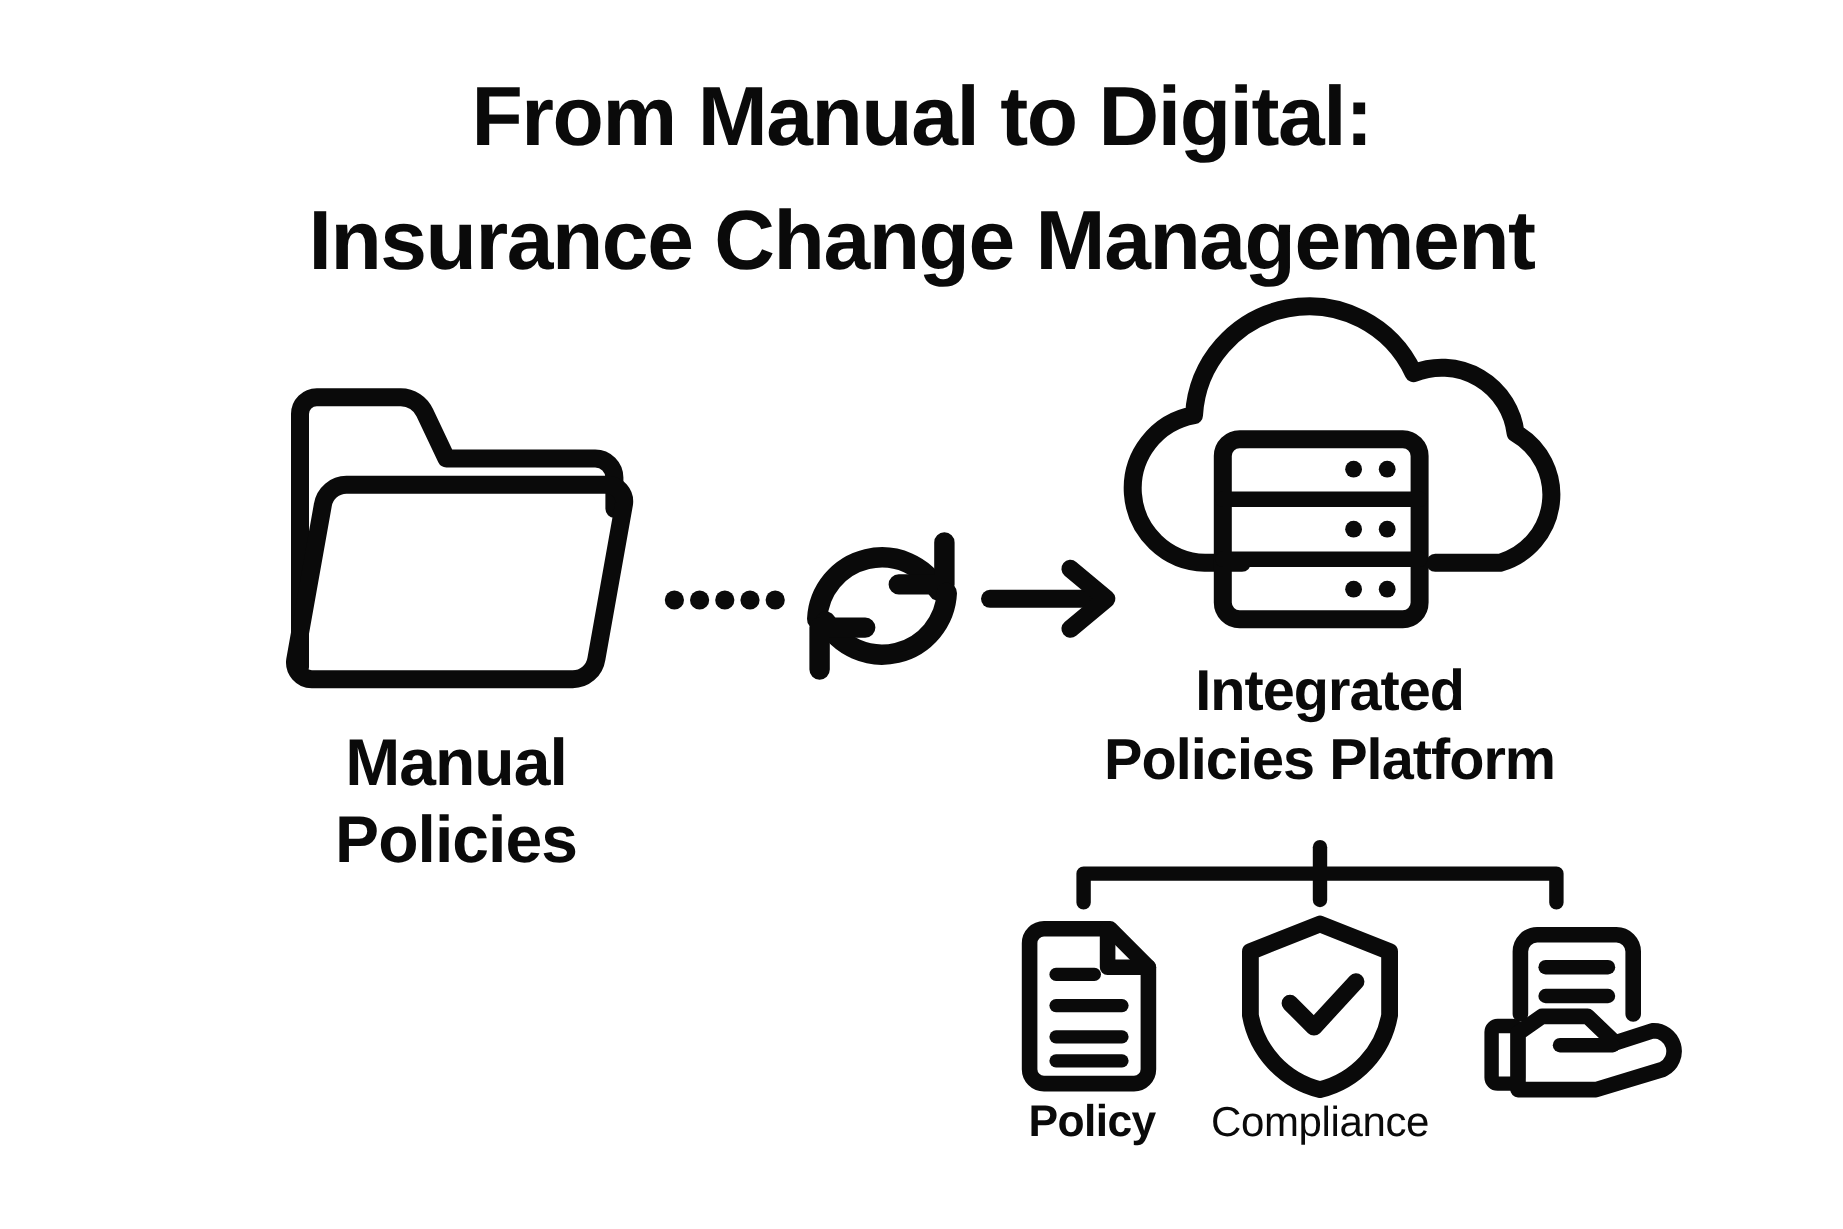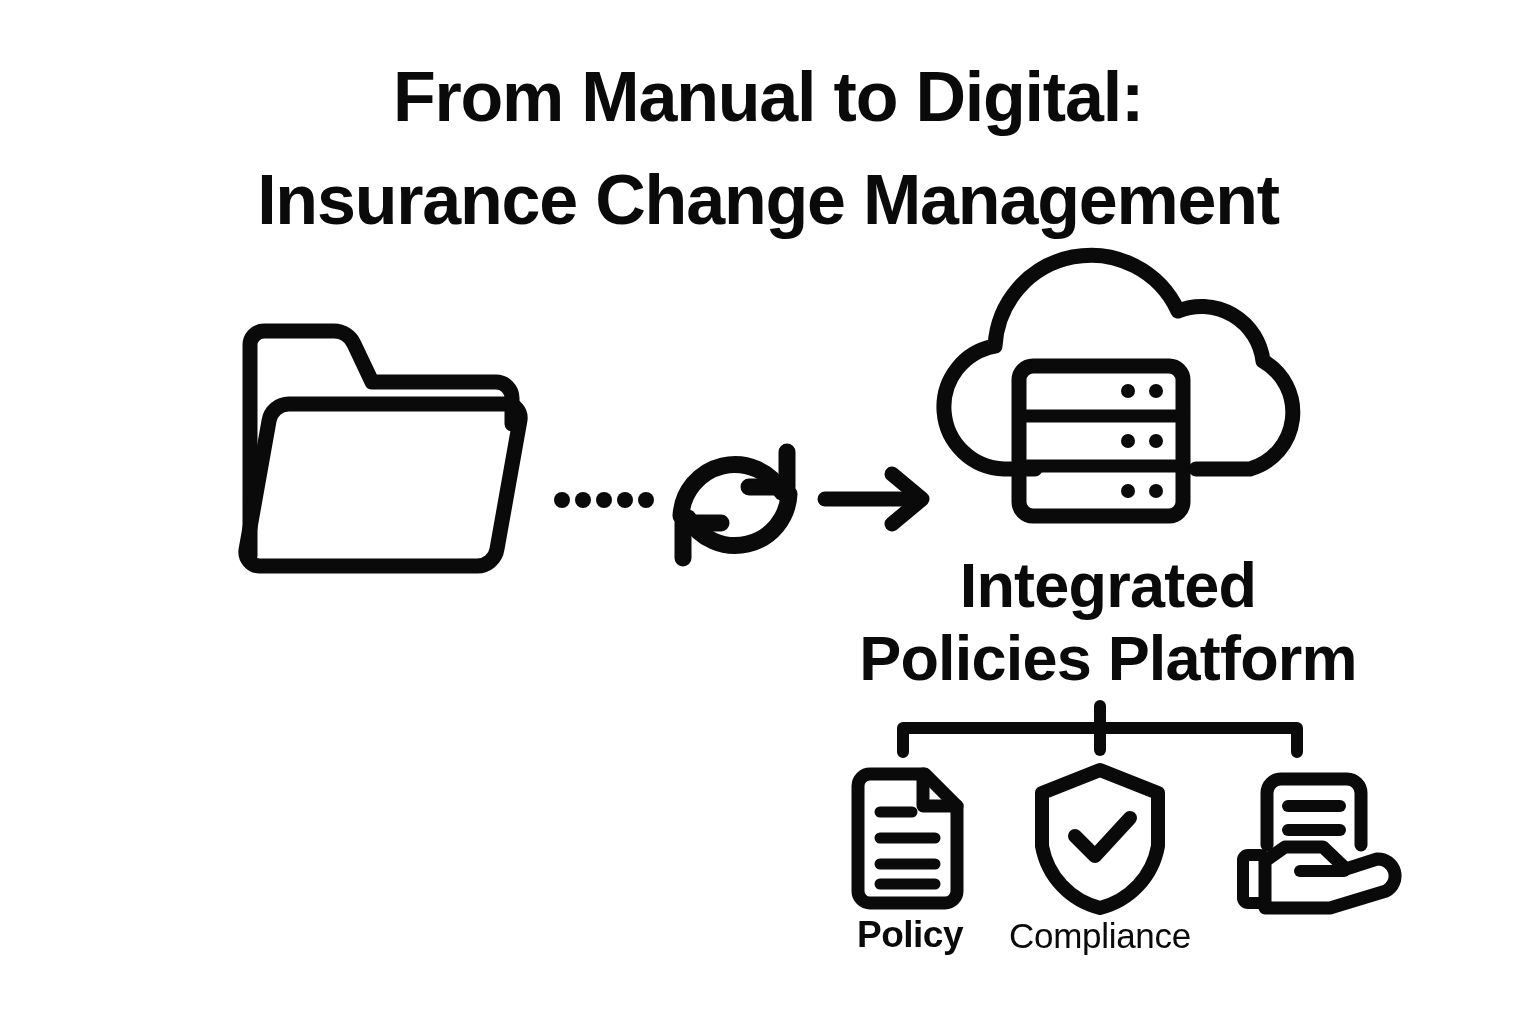--- a/index.html
+++ b/index.html
@@ -58,21 +58,21 @@
     left: 178px;
     top: 606px;
     width: 404px;
     font-size: 55px;
     letter-spacing: -0.8px;
   }
   #label-platform {
     left: 828px;
     top: 552px;
     width: 560px;
-    font-size: 63px;
+    font-size: 48px;
     letter-spacing: -0.8px;
   }
   .node-label .lbl-line {
     display: block;
   }
   .node-label .lbl-line + .lbl-line {
     margin-top: 6px;
   }
 
   
@@ -260,20 +260,24 @@
                L 1323 847
                L 1346 869
                L 1377 859
                a 17 17 0 0 1 9 32
                L 1330 908
                L 1265 908 Z"></path>
       <line class="stroke" stroke-width="12" x1="1300" y1="871" x2="1344" y2="871"></line>
     </g>
   </svg>
 
+  <div class="node-label" id="label-manual">
+    <span class="lbl-line">Manual</span>
+    <span class="lbl-line">Policies</span>
+  </div>
 
   <div class="node-label" id="label-platform">
     <span class="lbl-line">Integrated</span>
     <span class="lbl-line">Policies Platform</span>
   </div>
 
   <div class="sub-caption" id="cap-compliance">Compliance</div>
   <div class="sub-caption" id="cap-policy">Policy</div>
 
 </div>

